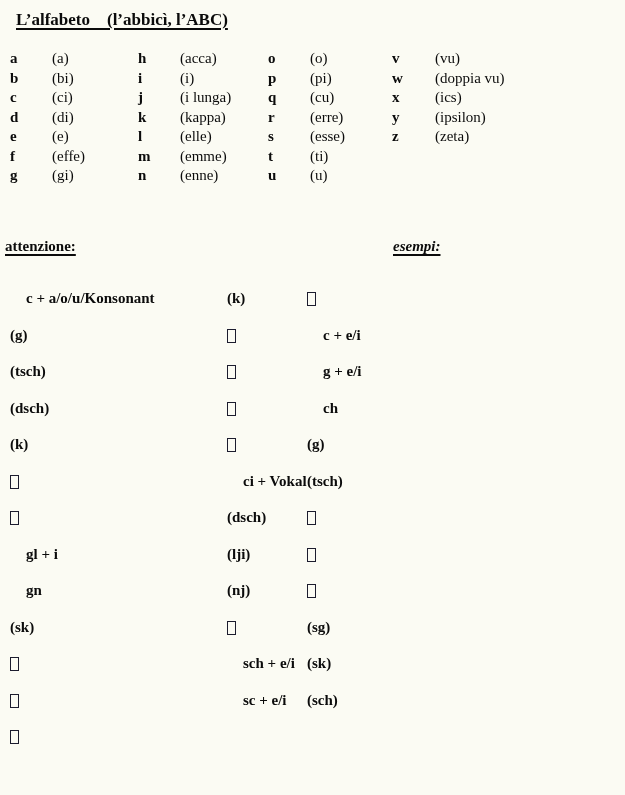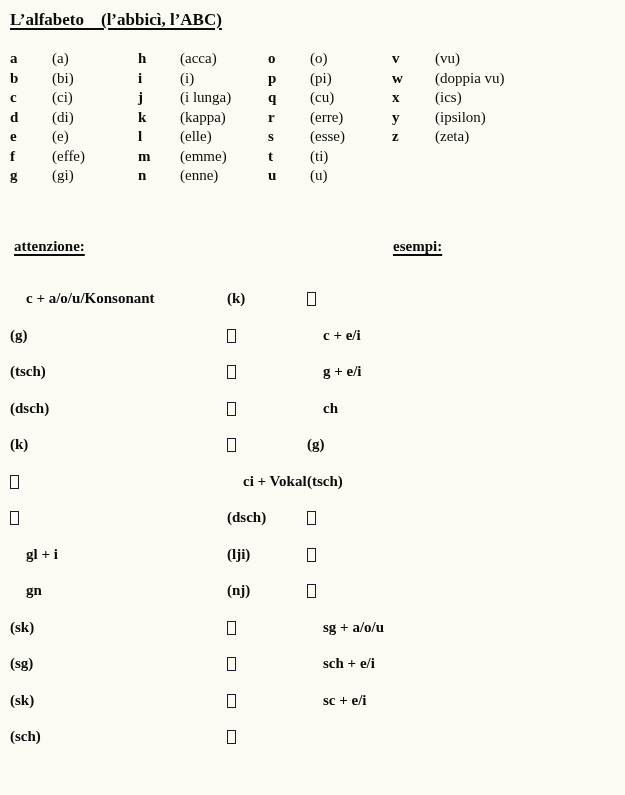--- a/index.html
+++ b/index.html
@@ -7,21 +7,21 @@
     position: relative;
     width: 625px;
     height: 795px;
     background: #fbfbf3;
     color: #0b0b0b;
     font-family: "Liberation Serif", "DejaVu Serif", serif;
     overflow: hidden;
   }
   .title {
     position: absolute;
-    left: 10px;
+    left: 16px;
     top: 10px;
     margin: 0;
     font-size: 17px;
     font-weight: bold;
     text-decoration: underline;
     text-decoration-thickness: 1.5px;
     text-underline-offset: 3px;
     white-space: pre;
   }
   .alphabet {
@@ -39,22 +39,22 @@
   .section-label {
     position: absolute;
     top: 238px;
     margin: 0;
     font-size: 15px;
     font-weight: bold;
     text-decoration: underline;
     text-decoration-thickness: 1.5px;
     text-underline-offset: 3px;
   }
-  .attn-label   { left: 14px; }
-  .esempi-label { left: 393px; }
+  .attn-label   { left: 5px; }
+  .esempi-label { left: 393px; font-style: italic; }
   .rules {
     position: absolute;
     left: 10px;
     top: 290px;
     display: grid;
     grid-template-columns: 217px 80px 1fr;
     grid-auto-rows: 36.5px;
     font-size: 15px;
     font-weight: bold;
     line-height: 17px;
@@ -163,21 +163,20 @@
       <span class="rule-pronunciation">(dsch)</span>
       <span><span class="glyph-box"></span></span>
       <span class="rule-combination">gl + i</span>
       <span class="rule-pronunciation">(lji)</span>
       <span><span class="glyph-box"></span></span>
       <span class="rule-combination">gn</span>
       <span class="rule-pronunciation">(nj)</span>
       <span><span class="glyph-box"></span></span>
       <span class="rule-pronunciation">(sk)</span>
       <span><span class="glyph-box"></span></span>
-      <span class="rule-combination">sg + a/o/u</span>
       <span class="rule-pronunciation">(sg)</span>
       <span><span class="glyph-box"></span></span>
       <span class="rule-combination">sch + e/i</span>
       <span class="rule-pronunciation">(sk)</span>
       <span><span class="glyph-box"></span></span>
       <span class="rule-combination">sc + e/i</span>
       <span class="rule-pronunciation">(sch)</span>
       <span><span class="glyph-box"></span></span>
     </div>
 

